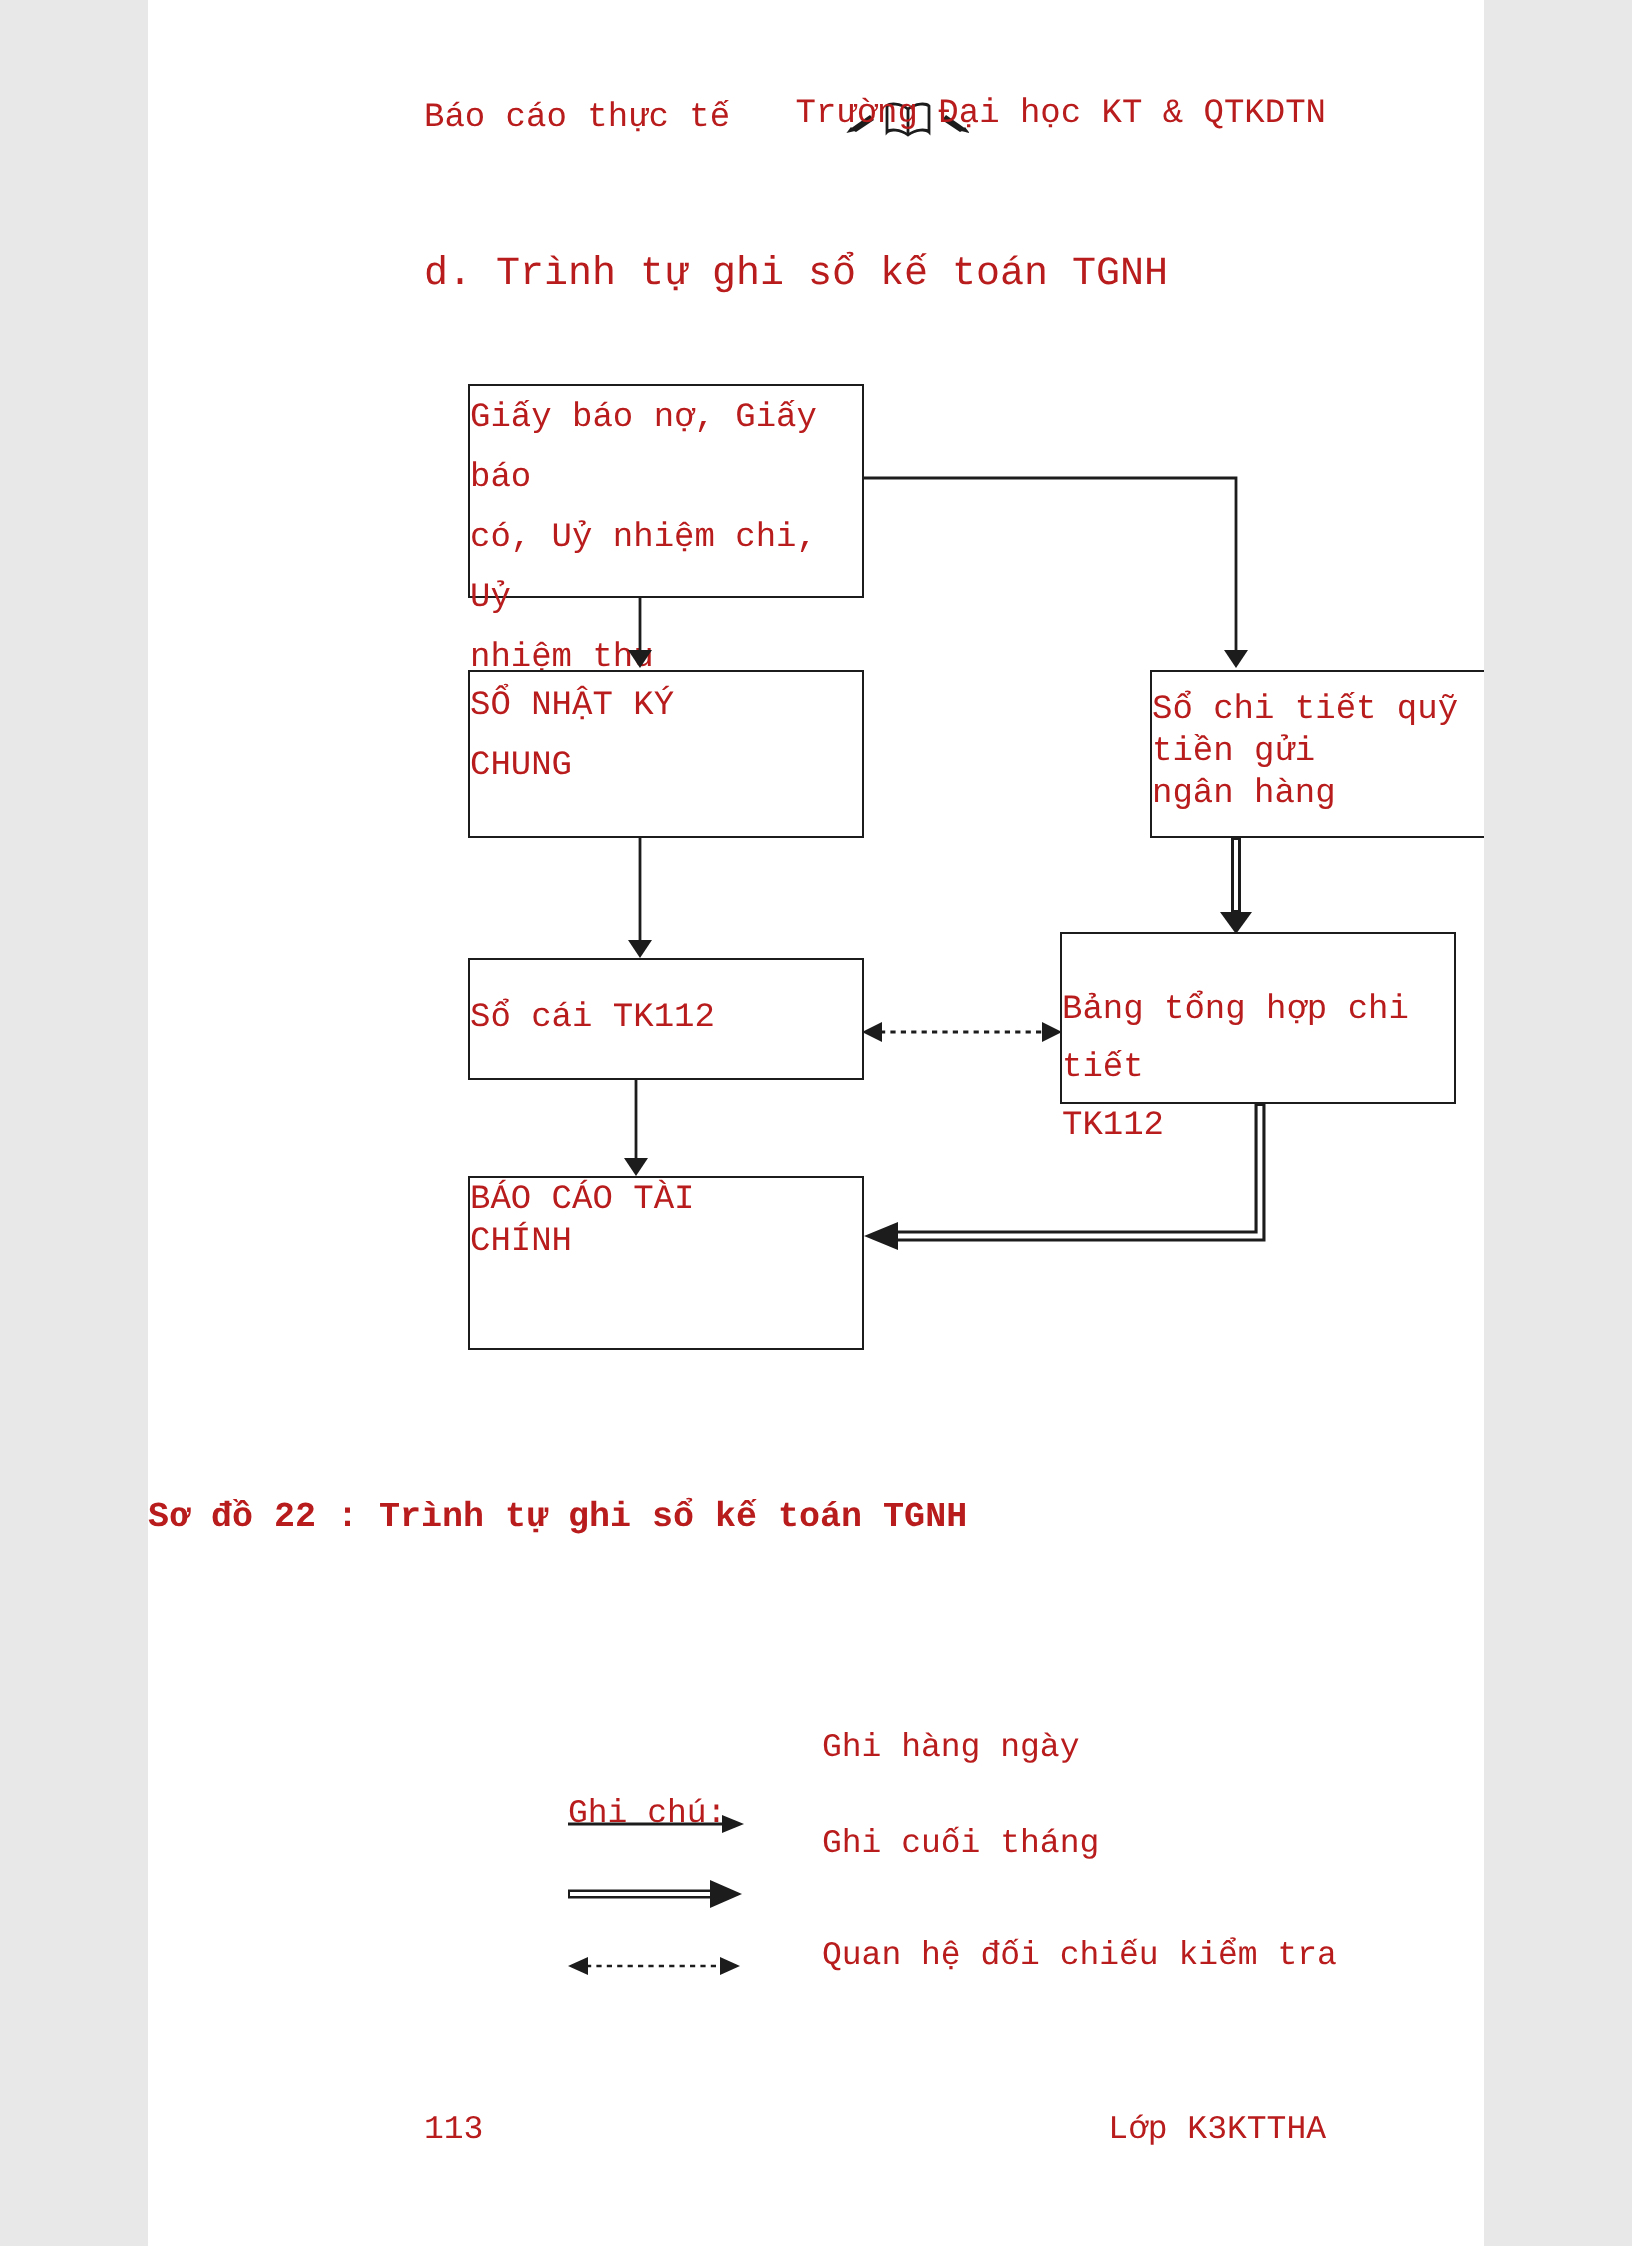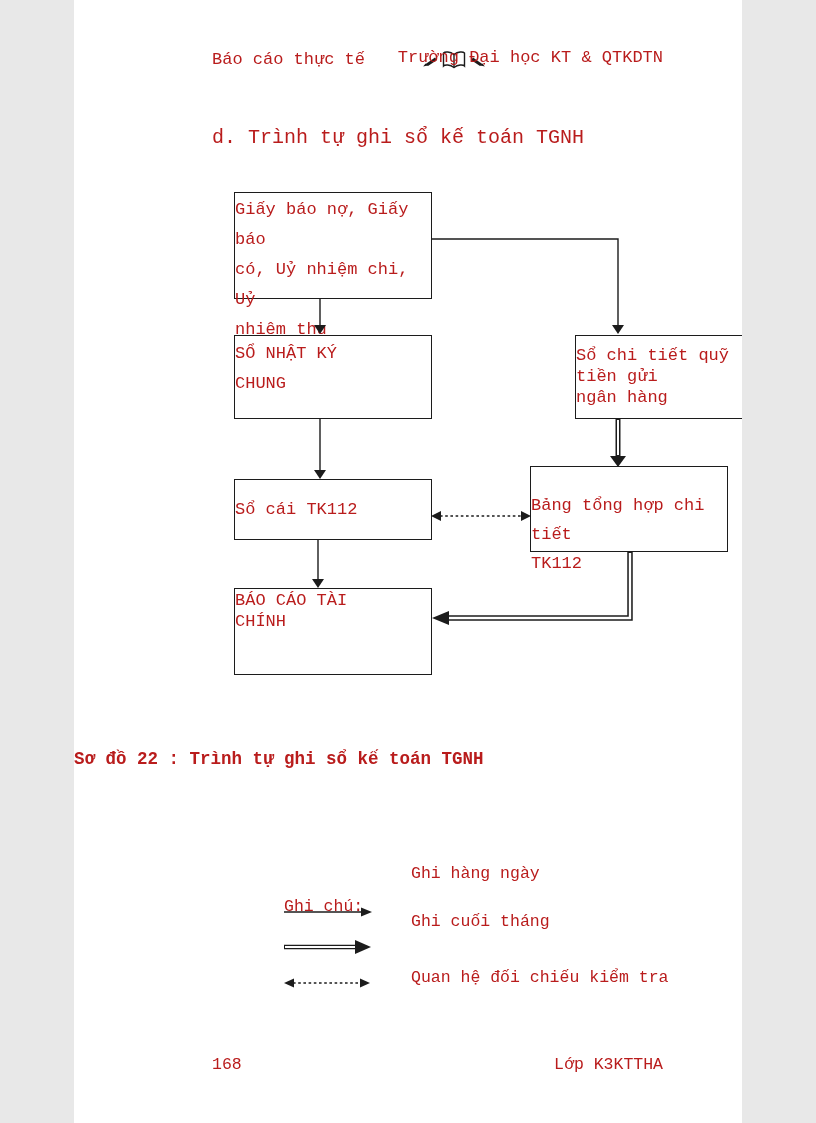--- a/index.html
+++ b/index.html
@@ -142,16 +142,16 @@
       <line x1="219" y1="983" x2="287" y2="983" stroke="#1c1c1c" stroke-width="1.3" stroke-dasharray="2.6,2.6"></line>
       <polygon points="220,978.5 220,987.5 210,983" fill="#1c1c1c"></polygon>
       <polygon points="286,978.5 286,987.5 296,983" fill="#1c1c1c"></polygon>
     </g>
   </svg>
 
   <div class="abs legend-label" style="left:337px; top:864px;">Ghi hàng ngày</div>
   <div class="abs legend-label" style="left:337px; top:912px;">Ghi cuối tháng</div>
   <div class="abs legend-label" style="left:337px; top:968px;">Quan hệ đối chiếu kiểm tra</div>
 
-  <div class="abs footer-text" style="left:138px; top:1055px;">168</div>
+  <div class="abs footer-text" style="left:138px; top:1055px;">113</div>
   <div class="abs footer-text" style="right:79px; top:1055px;margin-left:17px;">Lớp K3KTTHA</div>
 
 </div>
 
 </body></html>

